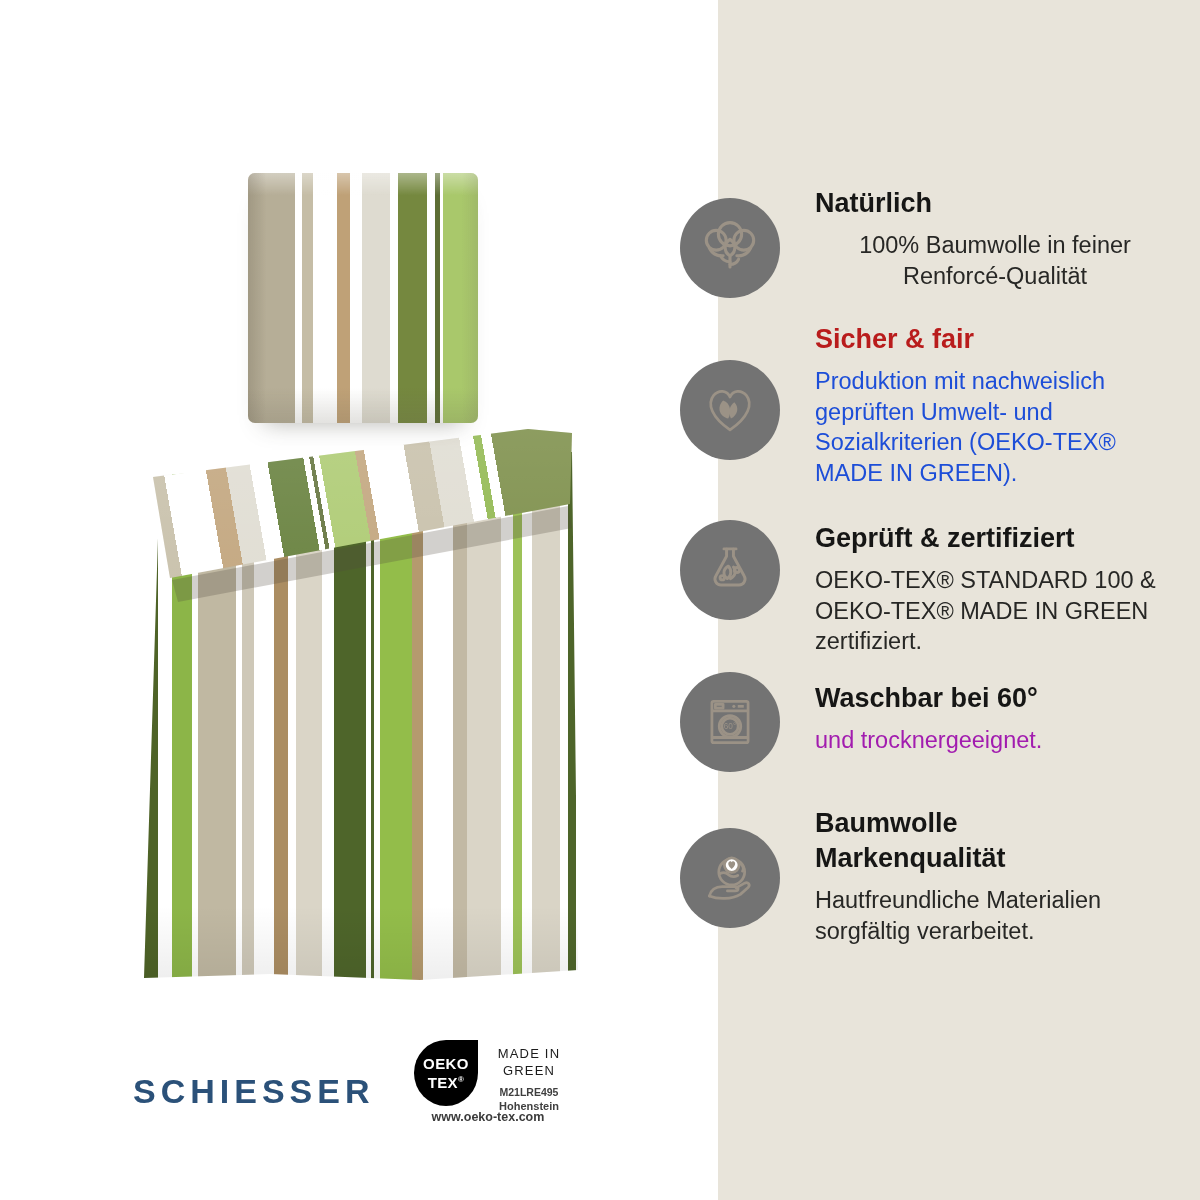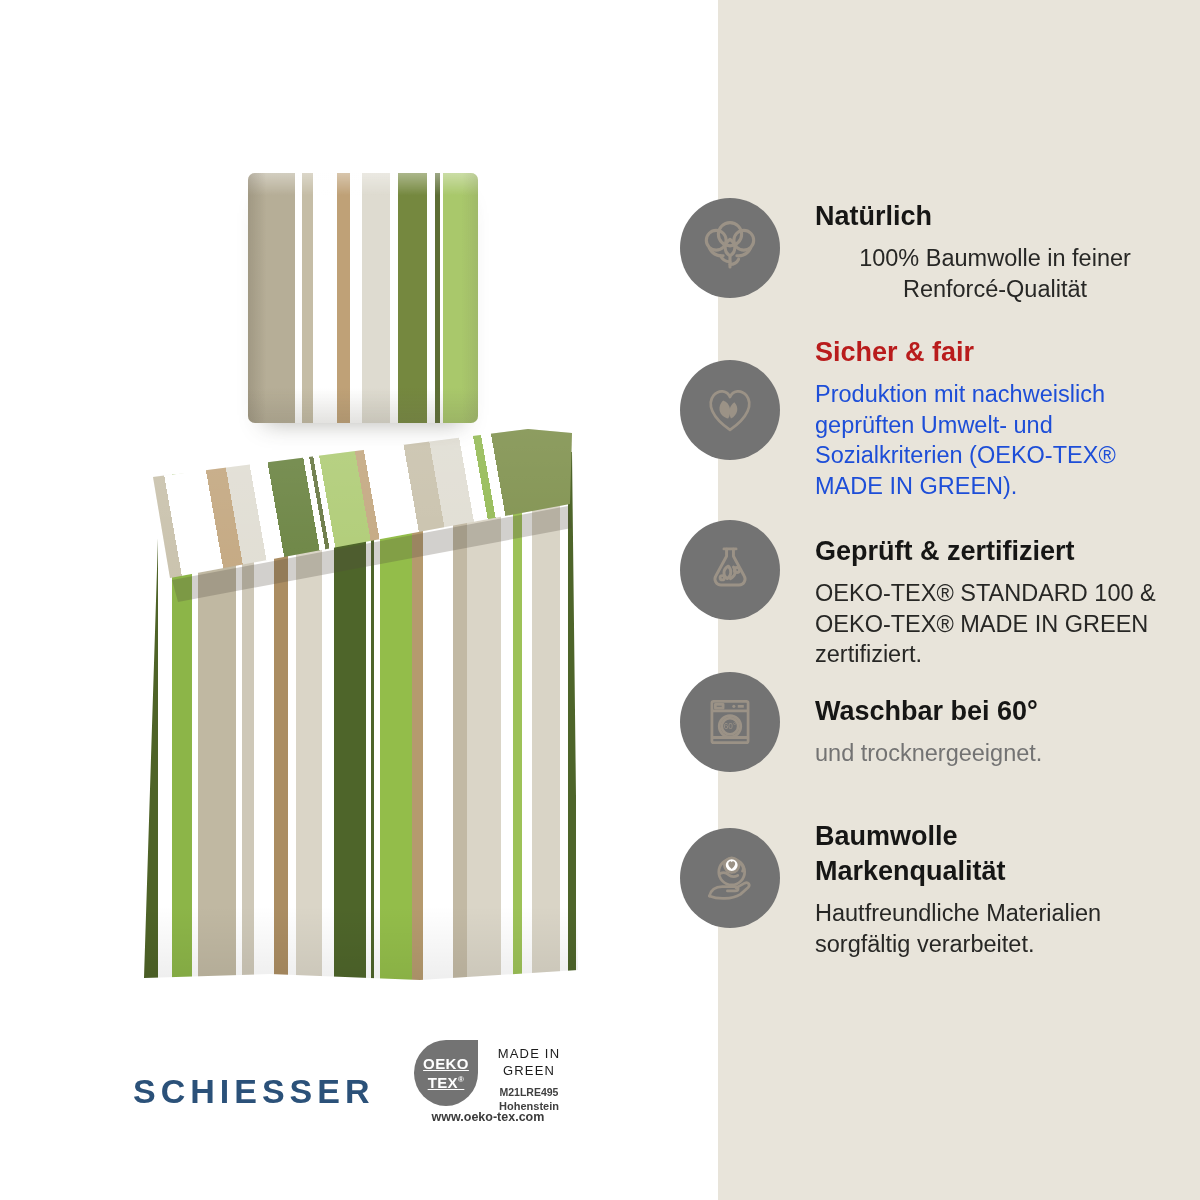--- a/index.html
+++ b/index.html
@@ -12,21 +12,21 @@
 
   
   .circle{position:absolute;left:680px;width:100px;height:100px;border-radius:50%;
     background:#737373;display:flex;align-items:center;justify-content:center;z-index:3}
   .c1{top:198px}.c2{top:360px}.c3{top:520px}.c4{top:672px}.c5{top:828px}
   .circle svg{width:62px;height:62px}
 
   
   .feature{position:absolute;left:815px;width:360px;z-index:3}
   .t1{top:186px}.t2{top:322px}.t3{top:521px}.t4{top:681px}.t5{top:806px}
-  .f-title{font-size:27px;font-weight:700;color:#161615;line-height:35px;white-space:pre-line;margin:13px 0 9px 0}
+  .f-title{font-size:27px;font-weight:700;color:#161615;line-height:35px;white-space:pre-line;margin:0 0 9px 0}
   .f-body{font-size:23.5px;color:#272725;line-height:30.5px;white-space:pre-line}
 
   
   .pillow{position:absolute;left:248px;top:173px;width:230px;height:250px;border-radius:7px;
     box-shadow:0 16px 22px -16px rgba(60,60,50,.38);z-index:2}
   .pillow .shade{position:absolute;inset:0;border-radius:7px;background:
     linear-gradient(90deg, rgba(105,96,80,.28), rgba(255,255,255,0) 8%, rgba(255,255,255,0) 93%, rgba(115,110,95,.16)),
     linear-gradient(180deg, rgba(255,255,255,.4), rgba(255,255,255,0) 9%, rgba(255,255,255,0) 86%, rgba(100,95,80,.18))}
 
   
@@ -152,32 +152,32 @@
 MADE IN GREEN).</div>
 </div>
 <div class="feature t3">
   <h3 class="f-title" style="color: rgb(22, 22, 21);">Geprüft &amp; zertifiziert</h3>
   <div class="f-body" style="color: rgb(39, 39, 37);">OEKO-TEX® STANDARD 100 &amp;
 OEKO-TEX® MADE IN GREEN
 zertifiziert.</div>
 </div>
 <div class="feature t4">
   <h3 class="f-title" style="color: rgb(22, 22, 21);">Waschbar bei 60°</h3>
-  <div class="f-body" style="color: #737373;">und trocknergeeignet.</div>
+  <div class="f-body" style="color: #a21caf;">und trocknergeeignet.</div>
 </div>
 <div class="feature t5">
   <h3 class="f-title" style="color: rgb(22, 22, 21);">Baumwolle
 Markenqualität</h3>
   <div class="f-body" style="color: rgb(39, 39, 37);">Hautfreundliche Materialien
 sorgfältig verarbeitet.</div>
 </div>
 
 <div class="brand" style="color: rgb(43, 81, 121);">SCHIESSER</div>
 
-<div class="oeko-badge" style="background: #737373; text-decoration: underline;">
+<div class="oeko-badge" style="background: #000000;">
   <span>OEKO</span>
   <span><span>TEX</span><sup>®</sup></span>
 </div>
 
 <div class="mig">
   <div class="mig-title">MADE IN
 GREEN</div>
   <div class="mig-code">M21LRE495</div>
   <div class="mig-inst">Hohenstein</div>
 </div>

